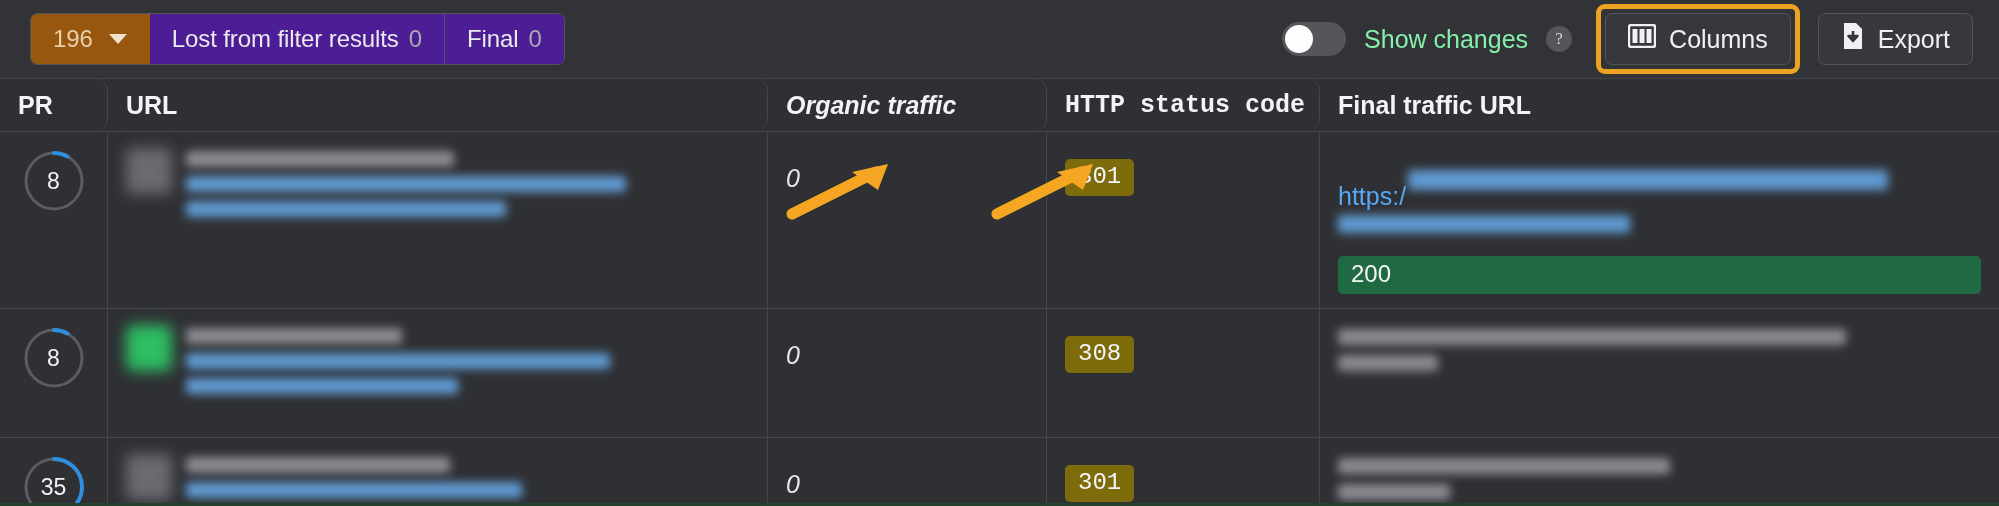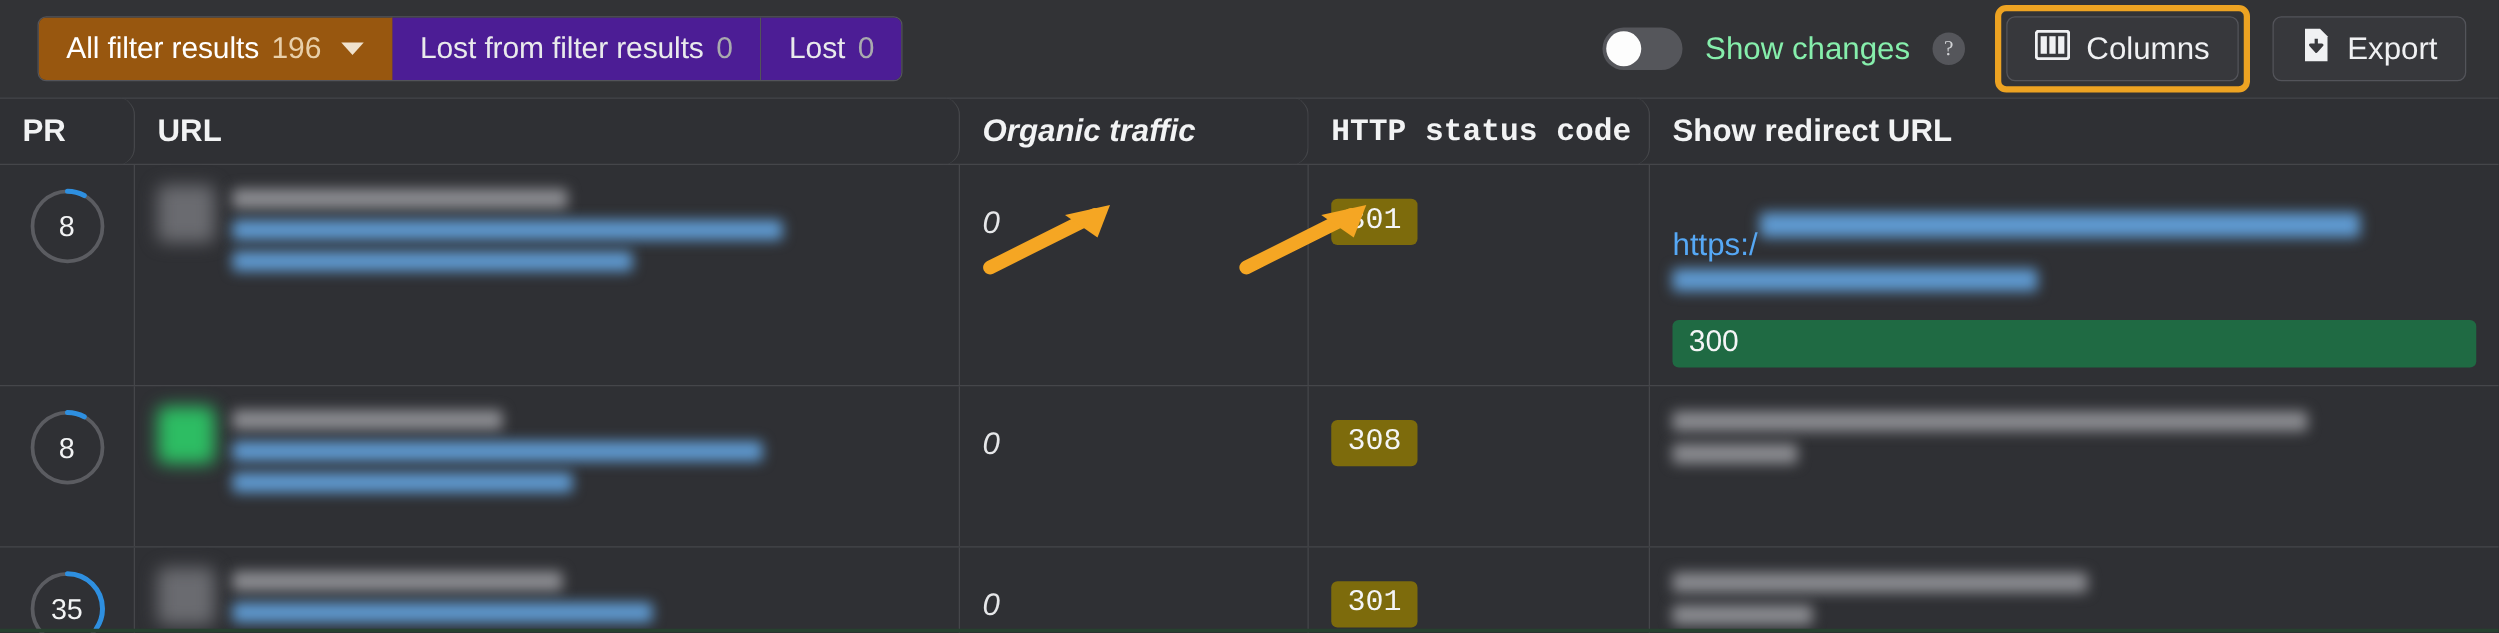--- a/index.html
+++ b/index.html
@@ -148,30 +148,29 @@
 </style>
 </head>
 <body>
 
 <div class="app">
 
   <div class="toolbar">
 
     <div class="seg-group">
       <div class="seg active">
-        <span>All filter results</span>
         <span class="count">196</span>
         <span class="caret"></span>
       </div>
       <div class="seg">
         <span>Lost from filter results</span>
         <span class="count">0</span>
       </div>
       <div class="seg">
-        <span>Lost</span>
+        <span>Final</span>
         <span class="count">0</span>
       </div>
     </div>
 
     <div class="toolbar-right">
       <div class="switch">
         <div class="knob"></div>
       </div>
       <span class="show-changes-label">Show changes</span>
       <span class="help-icon">?</span>
@@ -202,21 +201,21 @@
     </div>
   </div>
 
   <div class="table">
 
     <div class="thead">
       <div class="th c-pr">PR</div>
       <div class="th c-url">URL</div>
       <div class="th c-org">Organic traffic</div>
       <div class="th c-http">HTTP status code</div>
-      <div class="th c-fin last">Show redirect URL</div>
+      <div class="th c-fin last">Final traffic URL</div>
     </div>
 
     <div class="trow">
       <div class="td c-pr pr-cell">
         <div class="ring">
           <svg width="62" height="62" viewBox="0 0 62 62">
             <circle cx="31" cy="31" r="28" fill="none" stroke="#5b5c61" stroke-width="3"></circle>
             <circle cx="31" cy="31" r="28" fill="none" stroke="#2e8fe0" stroke-width="4" stroke-linecap="round" stroke-dasharray="14 162" transform="rotate(-90 31 31)"></circle>
           </svg>
           <div class="val">8</div>
@@ -235,21 +234,21 @@
       </div>
       <div class="td c-http">
         <span class="badge b-redir">301</span>
       </div>
       <div class="td c-fin last fin-cell">
         <div>
           <span class="fin-link">https:/</span><span class="fin-rest" style="width:480px"></span>
         </div>
         <div class="fin-lines">
           <div class="bl bl-link" style="width:292px;height:18px"></div>
-          <span class="badge b-ok">300</span>
+          <span class="badge b-ok">200</span>
         </div>
       </div>
     </div>
 
     <div class="trow">
       <div class="td c-pr pr-cell">
         <div class="ring">
           <svg width="62" height="62" viewBox="0 0 62 62">
             <circle cx="31" cy="31" r="28" fill="none" stroke="#5b5c61" stroke-width="3"></circle>
             <circle cx="31" cy="31" r="28" fill="none" stroke="#2e8fe0" stroke-width="4" stroke-linecap="round" stroke-dasharray="14 162" transform="rotate(-90 31 31)"></circle>

